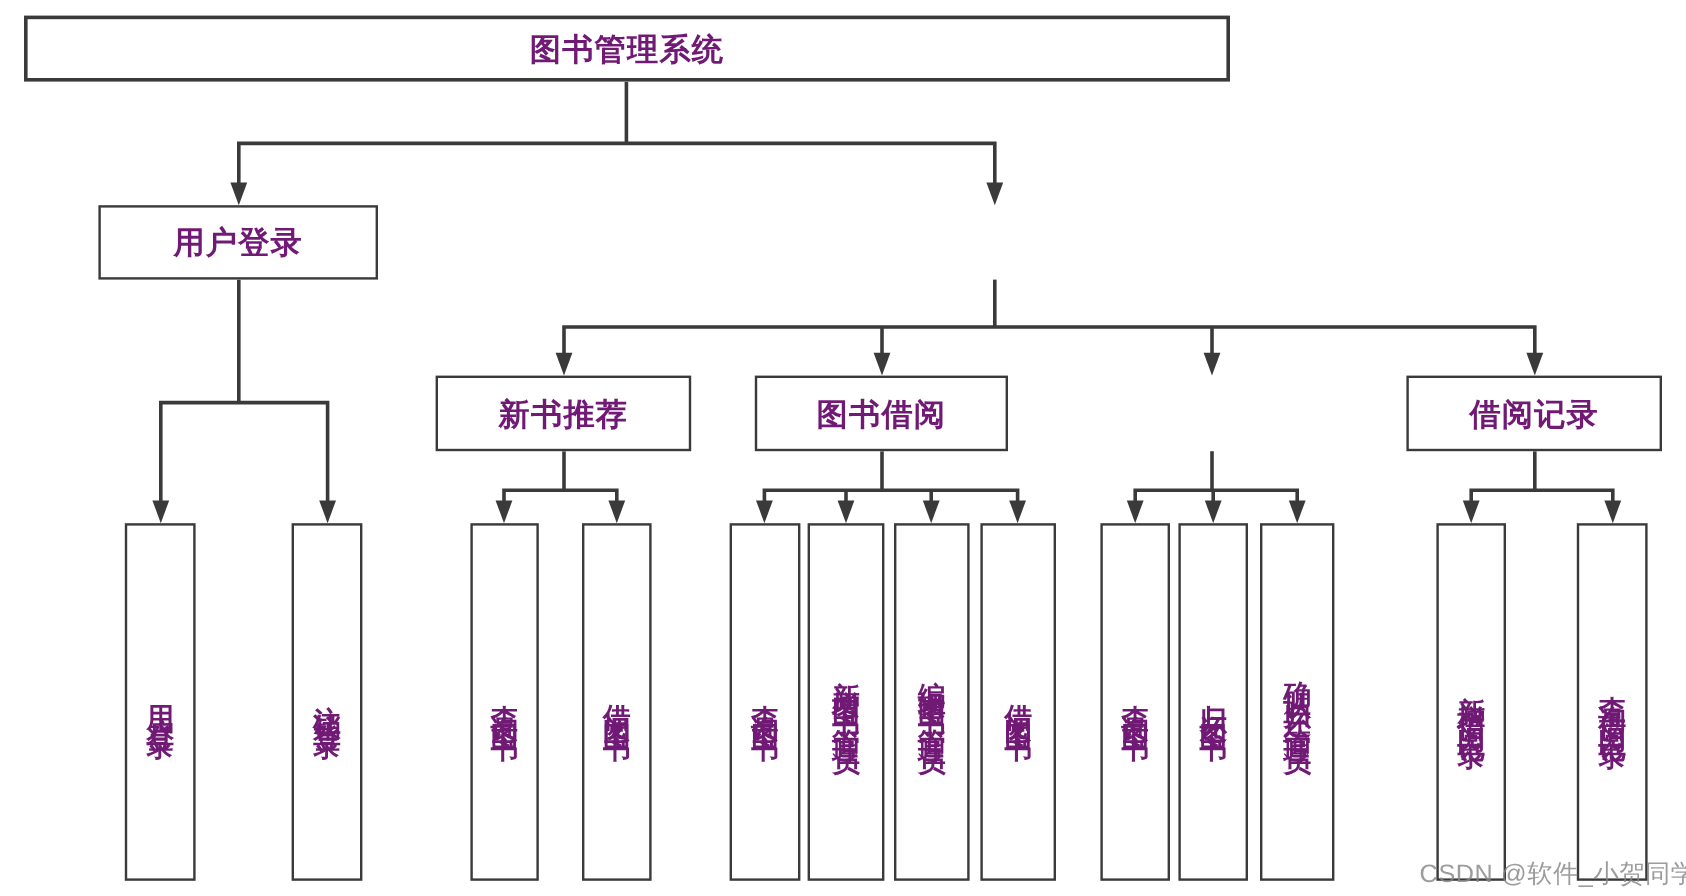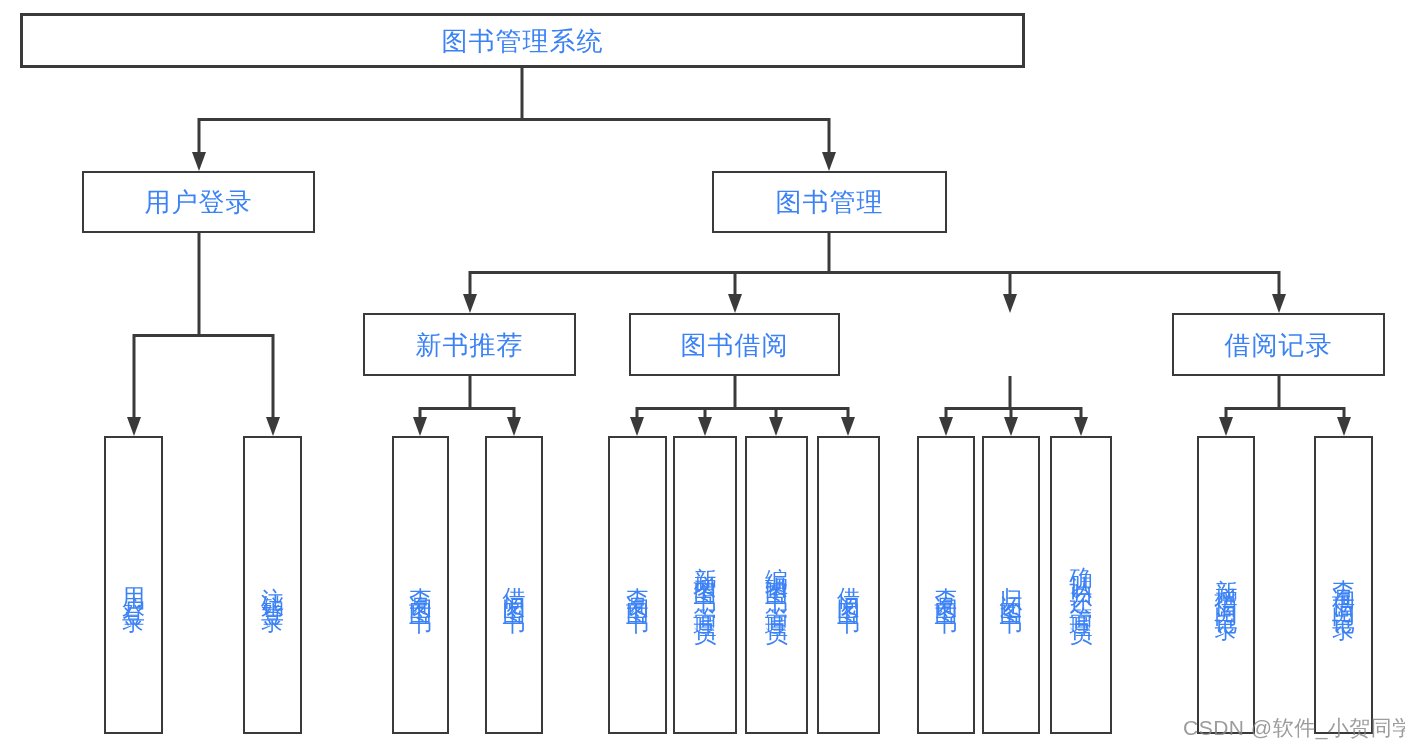--- a/index.html
+++ b/index.html
@@ -17,21 +17,22 @@
     width: 1405px; height: 747px;
   }
   .node {
     position: absolute;
     box-sizing: border-box;
     background: #ffffff;
     border: 2.5px solid #3a3a3a;
     display: flex;
     align-items: center;
     justify-content: center;
-    color: #3b82f6;
+    color: #701a75;
+    font-weight: bold;
   }
   .node.root { border-width: 3px; }
   .hlabel {
     font-size: 26px;
     letter-spacing: 1px;
     white-space: nowrap;
     line-height: 1;
   }
   .vlabel {
     writing-mode: vertical-rl;
@@ -110,23 +111,20 @@
     </g>
   </svg>
 
   <div class="node root" style="left:20px; top:13px; width:1005px; height:55px;">
     <span class="hlabel">图书管理系统</span>
   </div>
 
   <div class="node" style="left:82px; top:171px; width:233px; height:62px;">
     <span class="hlabel">用户登录</span>
   </div>
-  <div class="node" style="left:712px; top:171px; width:235px; height:62px;">
-    <span class="hlabel">图书管理</span>
-  </div>
 
   <div class="node" style="left:629px; top:313px; width:211px; height:63px;">
     <span class="hlabel">图书借阅</span>
   </div>
   <div class="node" style="left:363px; top:313px; width:213px; height:63px;">
     <span class="hlabel">新书推荐</span>
   </div>
   <div class="node" style="left:1172px; top:313px; width:213px; height:63px;">
     <span class="hlabel">借阅记录</span>
   </div>

